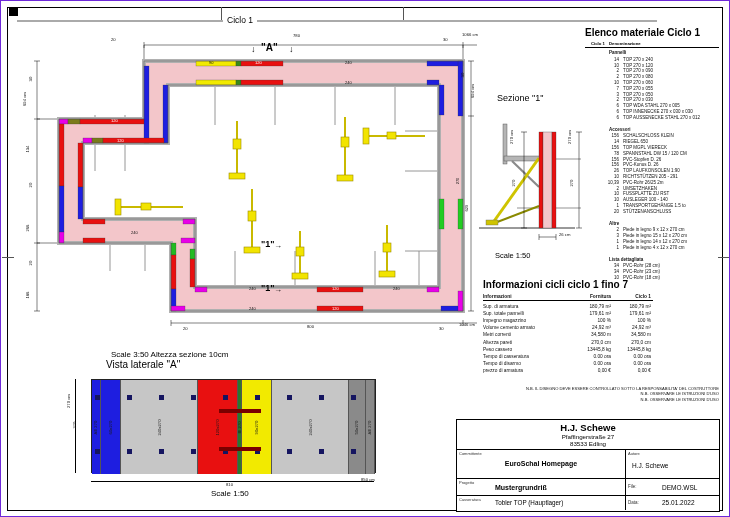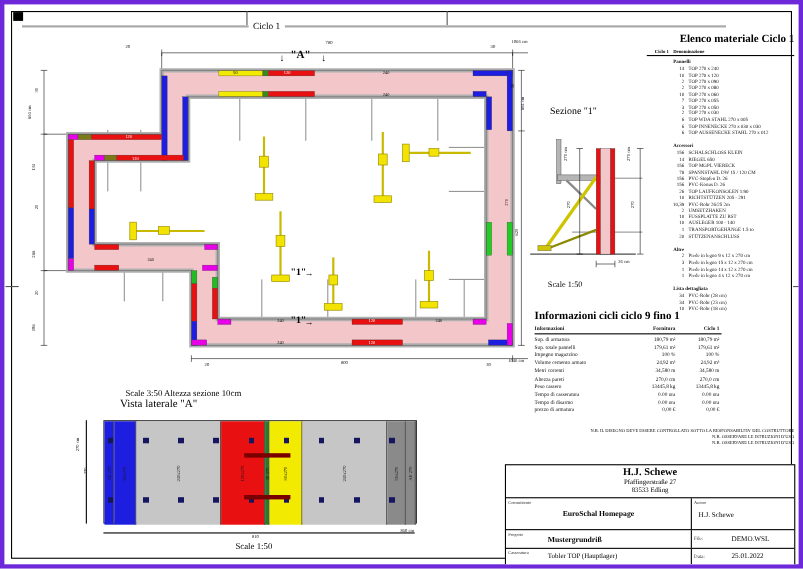--- a/index.html
+++ b/index.html
@@ -1,17 +1,17 @@
 <!DOCTYPE html>
 <html><head>
 <meta charset="utf-8">
 <style>
   html,body{margin:0;padding:0;background:#e8e8e8;}
   *{box-sizing:border-box;}
-  #sheet{position:relative;width:730px;height:517px;background:#fff;font-family:Liberation Serif, serif;overflow:hidden;border:4px solid #6d28d9;}
+  #sheet{position:relative;width:730px;height:517px;background:#fff;font-family:Liberation Sans, sans-serif;overflow:hidden;border:1px solid #6d28d9;}
   .abs{position:absolute;}
   .frame{position:absolute;left:6px;top:6px;right:6px;bottom:5px;border:1px solid #000;}
   .dim{position:absolute;font-size:4.2px;color:#111;white-space:nowrap;line-height:1;}
   .plabel{position:absolute;font-size:4px;color:#111;white-space:nowrap;line-height:1;}
   .mrow{display:flex;line-height:5.8px;font-size:4.5px;color:#111;}
   .mq{width:24px;text-align:right;flex:none;padding-right:4px;}
   .mn{white-space:nowrap;}
   .crow{display:flex;line-height:7.1px;font-size:4.8px;color:#111;}
   .cl{width:88px;flex:none;}
   .ca,.cb{width:40px;flex:none;text-align:right;}
@@ -280,21 +280,21 @@
         <span class="dim" style="left: 38px; top: 42px; transform: rotate(-90deg);">270 cm</span>
         <span class="dim" style="left: 44px; top: 88px; transform: rotate(-90deg);">270</span>
         <span class="dim" style="left: 96px; top: 42px; transform: rotate(-90deg);">270 cm</span>
         <span class="dim" style="left: 102px; top: 88px; transform: rotate(-90deg);">270</span>
         <span class="dim" style="left: 92px; top: 140px;">26 cm</span>
       </div>
     <div class="abs" style="left:28px;top:158px;font-size:7.5px">Scale 1:50</div>
   </div>
 
   <div class="abs" style="left:584px;top:26px;width:134px">
-    <div style="font-size:10px;font-weight:bold;text-align:right;white-space:nowrap">Elenco materiale  Ciclo 1</div>
+    <div style="font-size:10px;font-weight:bold;text-align:left;white-space:nowrap">Elenco materiale  Ciclo 1</div>
     <div style="display:flex;font-size:4.3px;font-weight:bold;border-bottom:0.8px solid #000;margin-top:3px;padding-bottom:1px">
       <span class="mq">Ciclo 1</span>
       <span>Denominazione</span>
     </div>
     <div style="padding-left:14px;margin-top:2px">
 
         <div class="mrow" style="margin: 2px 0px 1px -14px; font-weight: bold;">
           <span class="mq"></span>
           <span class="mn">Pannelli</span>
         </div>
@@ -470,21 +470,21 @@
         </div>
 
         <div class="mrow">
           <span class="mq">10</span>
           <span class="mn">PVC-Rohr  (18 cm)</span>
         </div>
       </div>
   </div>
 
   <div class="abs" style="left:482px;top:278px;width:170px">
-    <div style="font-size:10px;font-weight:bold;white-space:nowrap">Informazioni cicli  ciclo 9 fino 1</div>
+    <div style="font-size:10px;font-weight:bold;white-space:nowrap">Informazioni cicli  ciclo 1 fino 7</div>
     <div class="crow" style="font-weight:bold;border-bottom:0.8px solid #000;margin-top:3px">
       <span class="cl">Informazioni</span>
       <span class="ca">Fornitura</span>
       <span class="cb">Ciclo 1</span>
     </div>
     <div style="margin-top:2px">
 
         <div class="crow">
           <span class="cl">Sup. di armatura</span>
           <span class="ca">180,79 m²</span>

